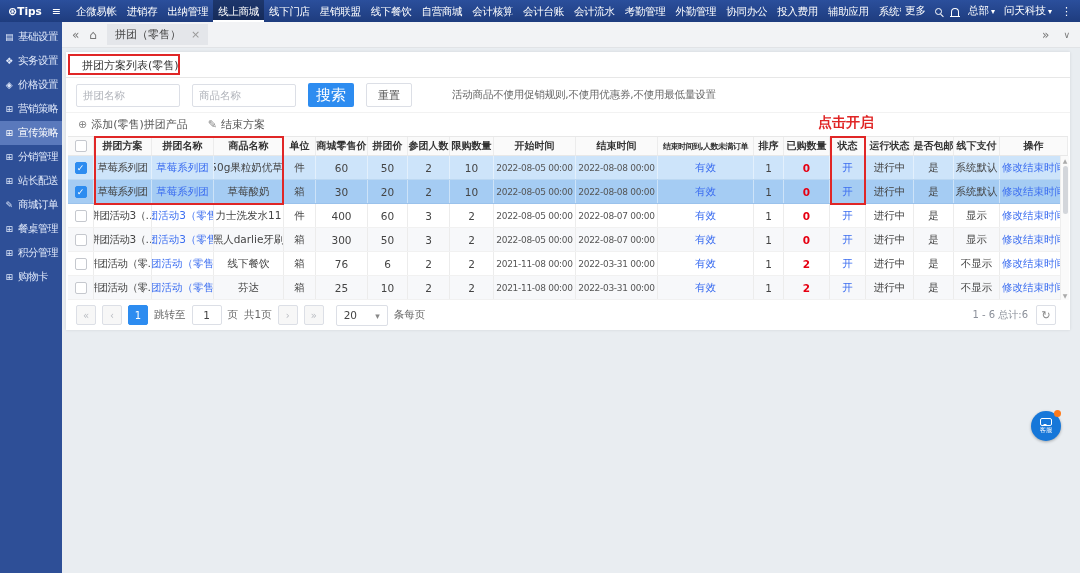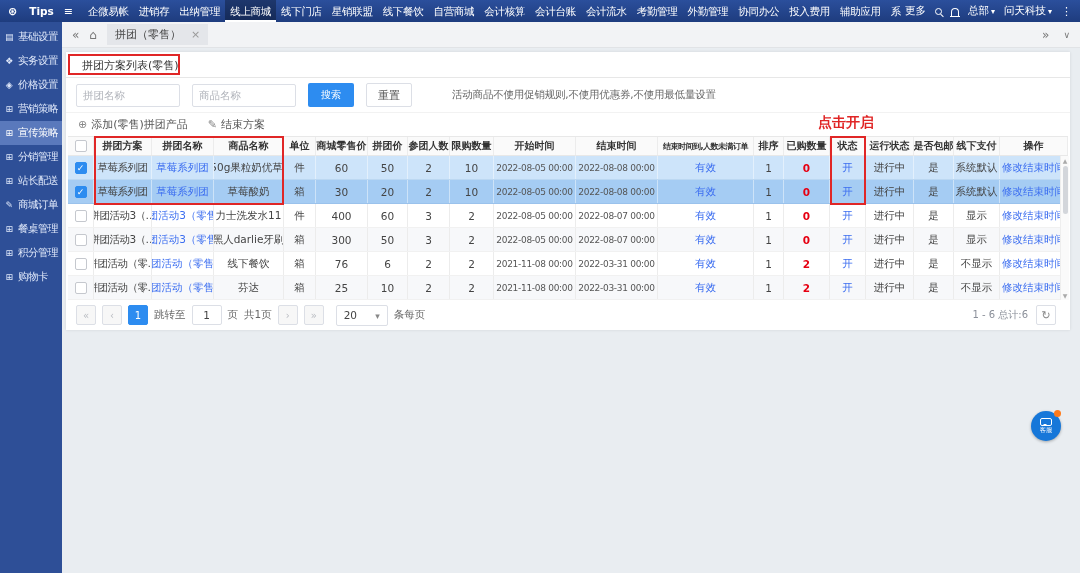--- a/index.html
+++ b/index.html
@@ -5,21 +5,21 @@
   * { box-sizing: border-box; margin: 0; padding: 0; }
   html,body { width:1080px; height:573px; }
   body {
     font-family: "DejaVu Sans", "Liberation Sans", sans-serif;
     background:#e9edf1; overflow:hidden; position:relative;
     -webkit-font-smoothing: antialiased;
   }
   
   .topnav{ height:22px; background:linear-gradient(180deg,#2b4f9c,#1e3c7e);
     display:flex; align-items:center; color:#fff; font-size:10.5px; padding:0 8px; }
-  .brand{ display:flex; align-items:flex-start; gap:12px; margin-right:10px; font-weight:bold; white-space:nowrap;}
+  .brand{ display:flex; align-items:flex-start; gap:0; margin-right:10px; font-weight:bold; white-space:nowrap;}
   .brand-icon::before{ content:"⊛"; font-size:11px; }
   .menu-icon{ margin-right:10px; font-size:11px; cursor:pointer;}
   .menu-icon::before{ content:"≡"; }
   .nav-items{ display:flex; flex:1; overflow:hidden; white-space:nowrap; }
   .nav-item{ padding:0 5px; line-height:22px; cursor:pointer; letter-spacing:-0.3px;}
   .nav-item.active{ background:rgba(0,0,0,0.30); box-shadow:inset 0 -2px 0 #ffffff; }
   .nav-right{ display:flex; align-items:center; gap:9px; margin-left:4px; white-space:nowrap;}
   .icon-search{ width:7px; height:7px; border:1px solid #fff; border-radius:50%; position:relative; display:inline-block;}
   .icon-search::after{ content:""; position:absolute; width:4px; height:1px; background:#fff;
     transform:rotate(45deg); bottom:-2px; right:-3px;}
@@ -53,21 +53,21 @@
   .subtab-ann{ position:absolute; left:2px; top:2px; width:112px; height:21px; border:2px solid #e02626; pointer-events:none;}
   
   .filter-row{ height:34px; display:flex; align-items:center; gap:12px; padding:0 10px; font-size:11px;}
   .tinput{ width:104px; height:23px; border:1px solid #dcdfe6; border-radius:2px; padding:0 6px;
     font-size:10.5px; color:#333; font-family:inherit; outline:none;}
   .tinput::placeholder{ color:#b0b3ba; }
   .fselect{ width:128px; height:24px; border:1px solid #dcdfe6; border-radius:2px; display:flex;
     align-items:center; justify-content:space-between; padding:0 8px; color:#555; cursor:pointer;}
   .fselect .arr::before{ content:"▾"; color:#888; font-size:9px;}
   .btn-search{ width:46px; height:24px; background:#2d8cf0; color:#fff; border:none; border-radius:2px;
-    font-size:10px; cursor:pointer; font-family:inherit;}
+    font-size:15px; cursor:pointer; font-family:inherit;}
   .btn-reset{ width:46px; height:24px; background:#fff; color:#555; border:1px solid #dcdfe6; border-radius:2px;
     font-size:11px; cursor:pointer; font-family:inherit;}
   .filter-note{ color:#666; font-size:10.5px; margin-left:28px; letter-spacing:-0.2px;}
   
   .toolbar{ height:24px; display:flex; align-items:center; gap:20px; padding:0 12px;
     font-size:11px; color:#555; border-top:1px solid #f2f2f2;}
   .tool{ display:flex; align-items:center; gap:4px; cursor:pointer;}
   .icon-plus-circle::before{ content:"⊕"; color:#888; font-size:11px;}
   .icon-pencil::before{ content:"✎"; color:#888; font-size:11px;}
   

